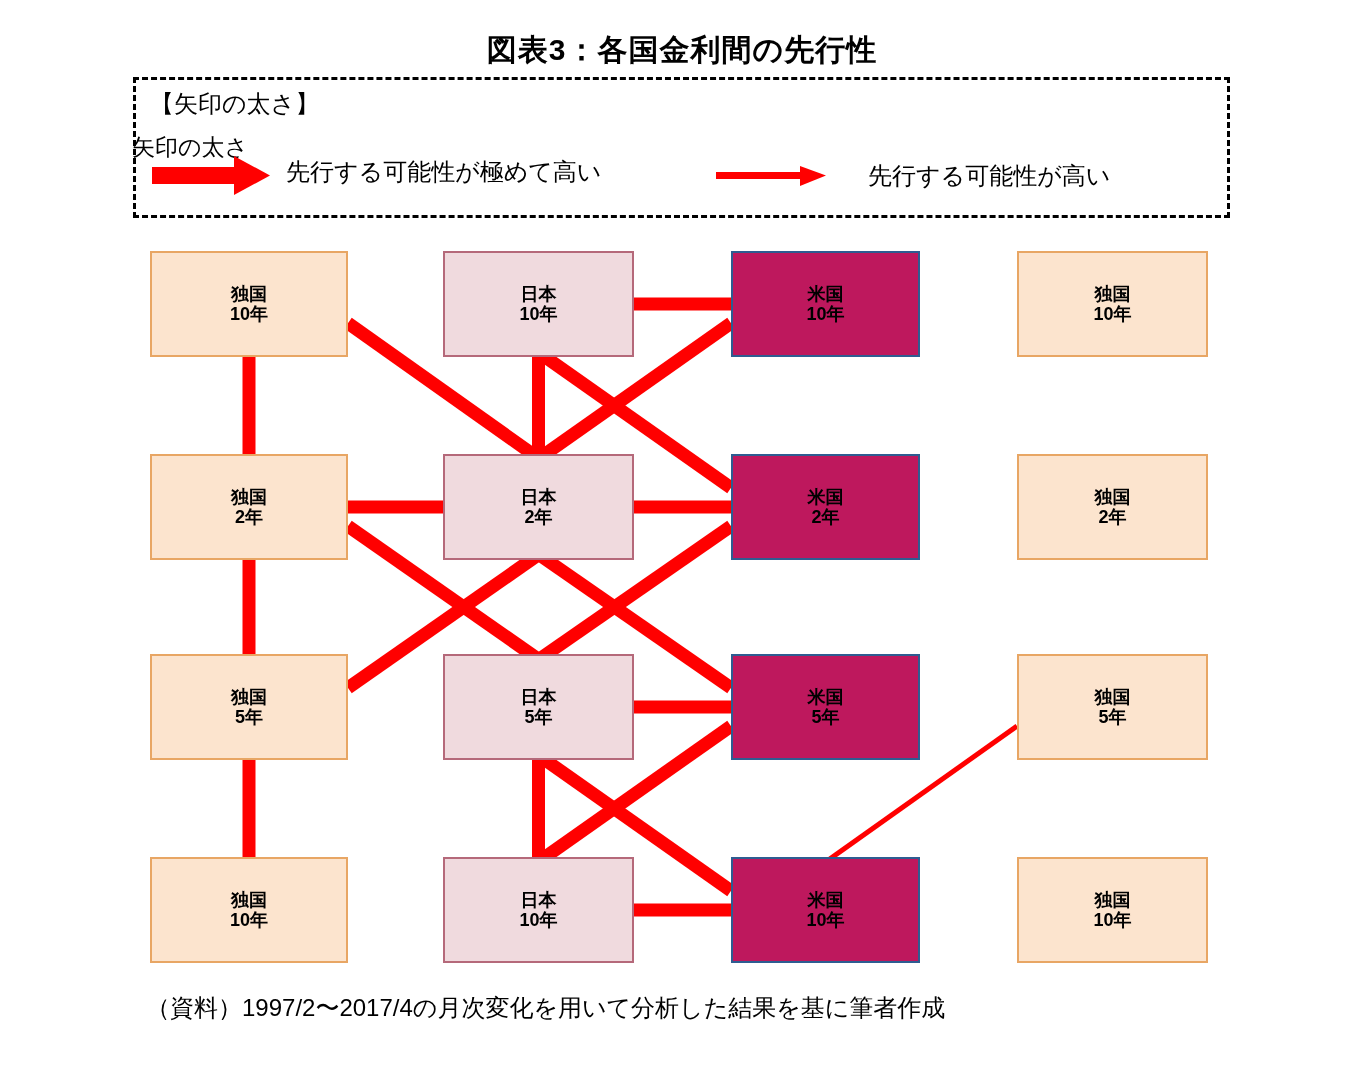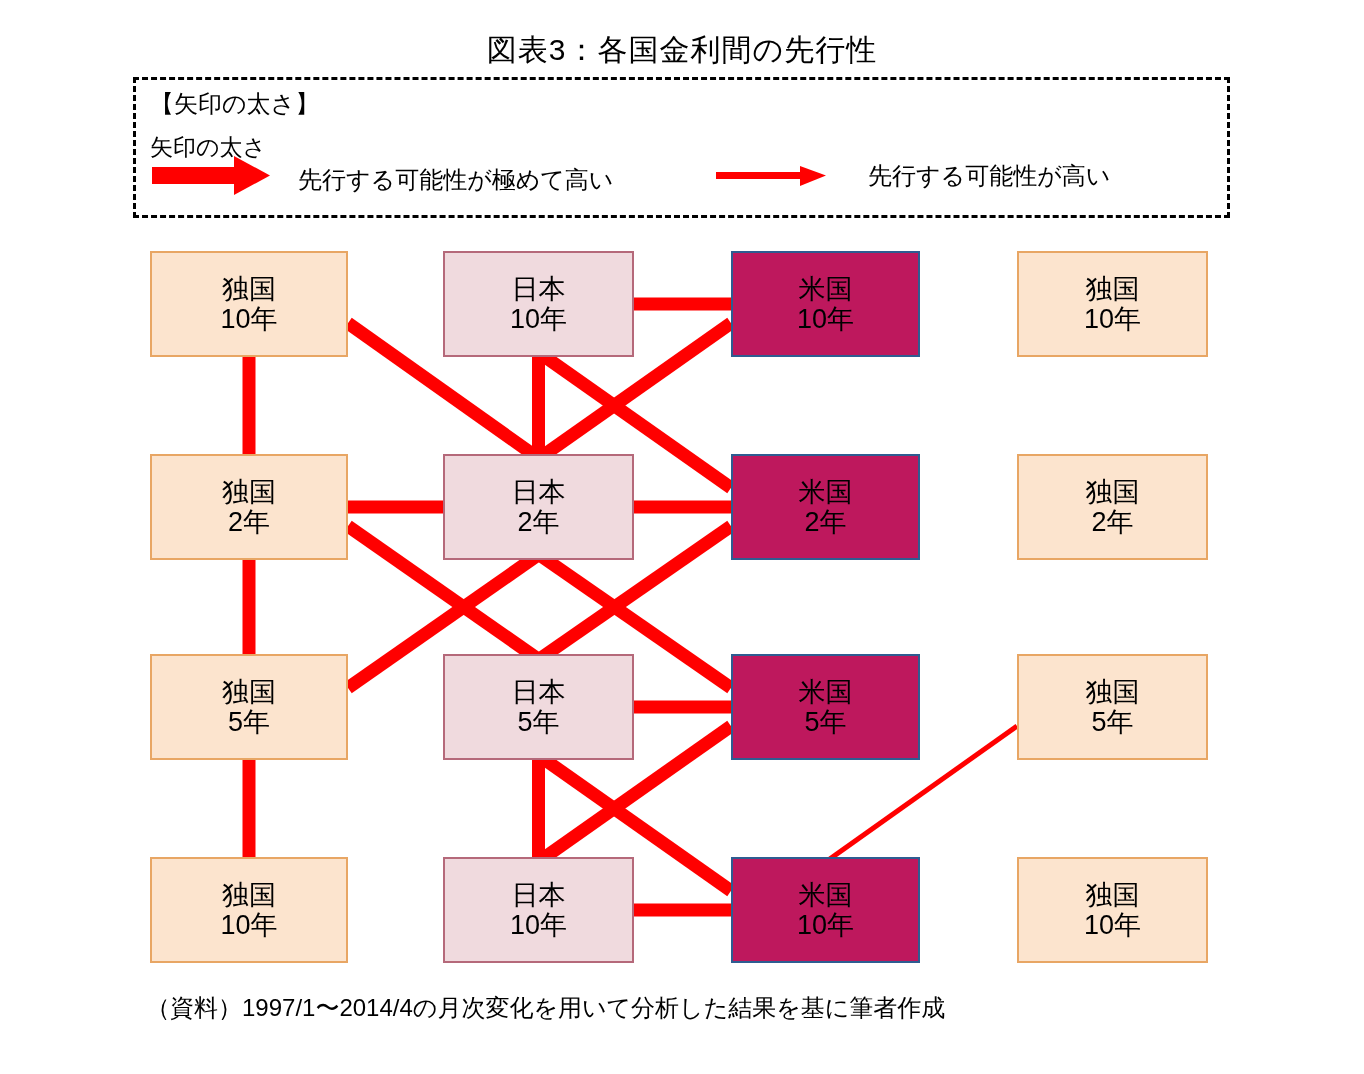--- a/index.html
+++ b/index.html
@@ -8,53 +8,53 @@
     font-family:"Liberation Sans","DejaVu Sans",sans-serif;
     color:#000;
     position:relative;
     overflow:hidden;
   }
   #page{position:relative;width:1364px;height:1074px;}
 
   .title{
     position:absolute;left:0;top:30px;width:1364px;
     text-align:center;
-    font-size:30px;font-weight:normal;
+    font-size:30px;font-weight:bold;
     letter-spacing:1px;
   }
 
   .legend-box{
     position:absolute;left:133px;top:77px;
     width:1097px;height:141px;
     border:3px dashed #000;
     box-sizing:border-box;
     background:#fff;
   }
   .legend-head{
     position:absolute;left:150px;top:88px;
     font-size:24px;
   }
   .legend-sub{
-    position:absolute;left:150px;top:132px;
+    position:absolute;left:132px;top:132px;
     font-size:23px;
   }
   .legend-item-label{
     position:absolute;font-size:24px;
   }
-  .lg1-label{left:286px;top:164px;margin-left:12px;}
+  .lg1-label{left:286px;top:156px;}
   .lg2-label{left:849px;top:160px;margin-left:19px;}
 
   .svg-layer{position:absolute;left:0;top:0;width:1364px;height:1074px;pointer-events:none;}
 
   .node{
     position:absolute;
     box-sizing:border-box;
     display:flex;flex-direction:column;
     align-items:center;justify-content:center;
-    font-size:27px;font-weight:normal;
+    font-size:18px;font-weight:bold;
     line-height:1.12;
     z-index:5;
   }
   .node span{display:block;white-space:nowrap;}
   .n-de{background:#fce4ce;border:2px solid #e8a664;}
   .n-jp{background:#f0dade;border:2px solid #b5697a;align-items:center;}
   .n-us{background:#be185d;border:2px solid #2e5c91;}
 
   .footnote{
     position:absolute;left:146px;top:992px;
@@ -232,15 +232,15 @@
       <div class="node n-de" style="left: 1017px; top: 654px; width: 191px; height: 106px;">
         <span>独国</span>
         <span>5年</span>
       </div>
       <div class="node n-de" style="left: 1017px; top: 857px; width: 191px; height: 106px;">
         <span>独国</span>
         <span>10年</span>
       </div>
     </div>
 
-  <div class="footnote">（資料）1997/1〜2014/4の月次変化を用いて分析した結果を基に筆者作成</div>
+  <div class="footnote">（資料）1997/2〜2017/4の月次変化を用いて分析した結果を基に筆者作成</div>
 
 </div>
 
 </body></html>

